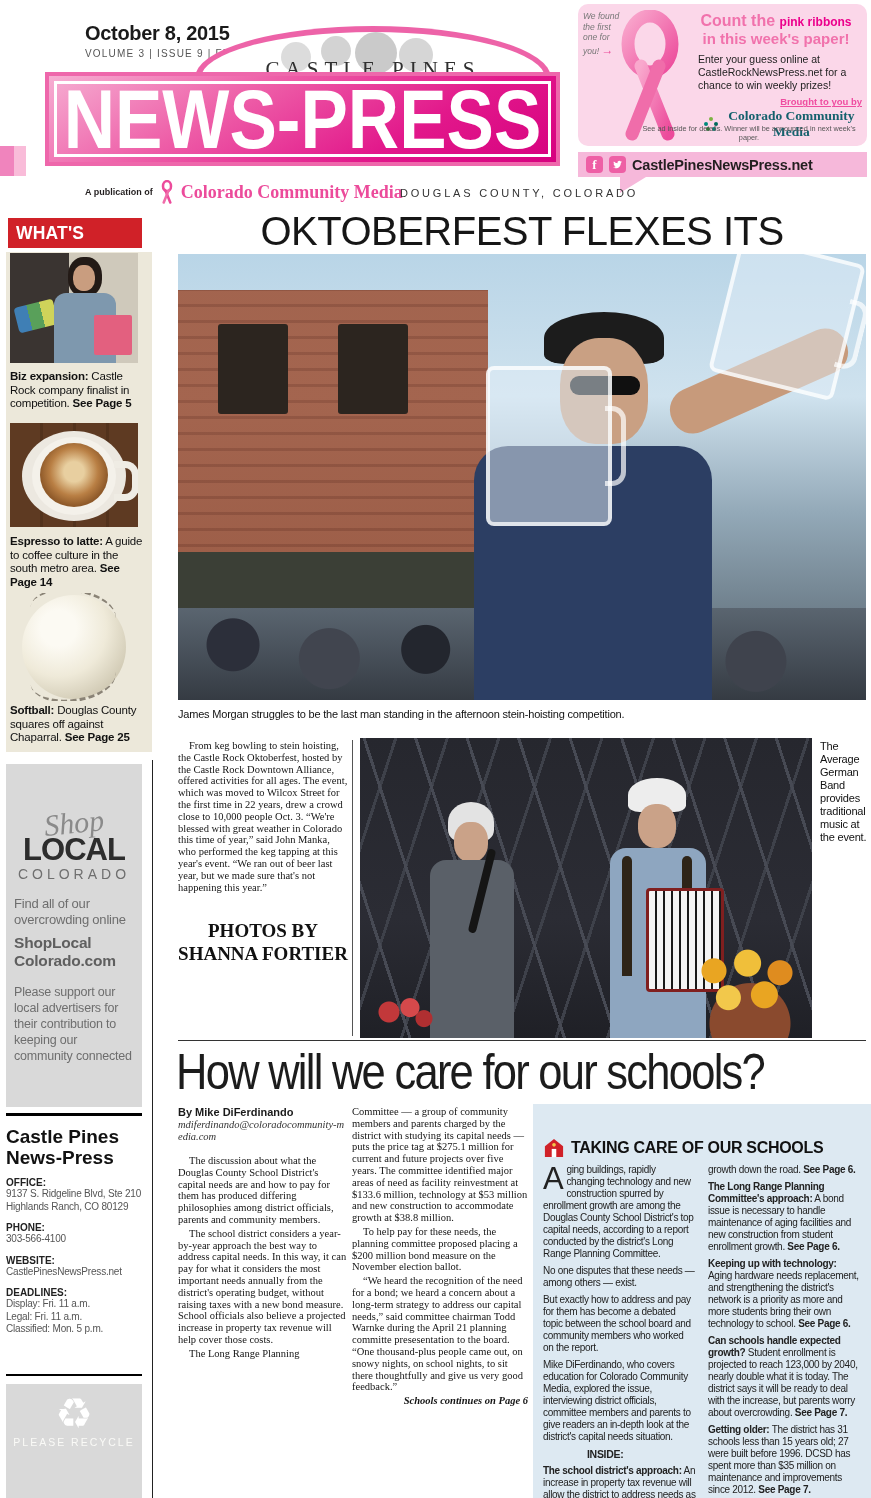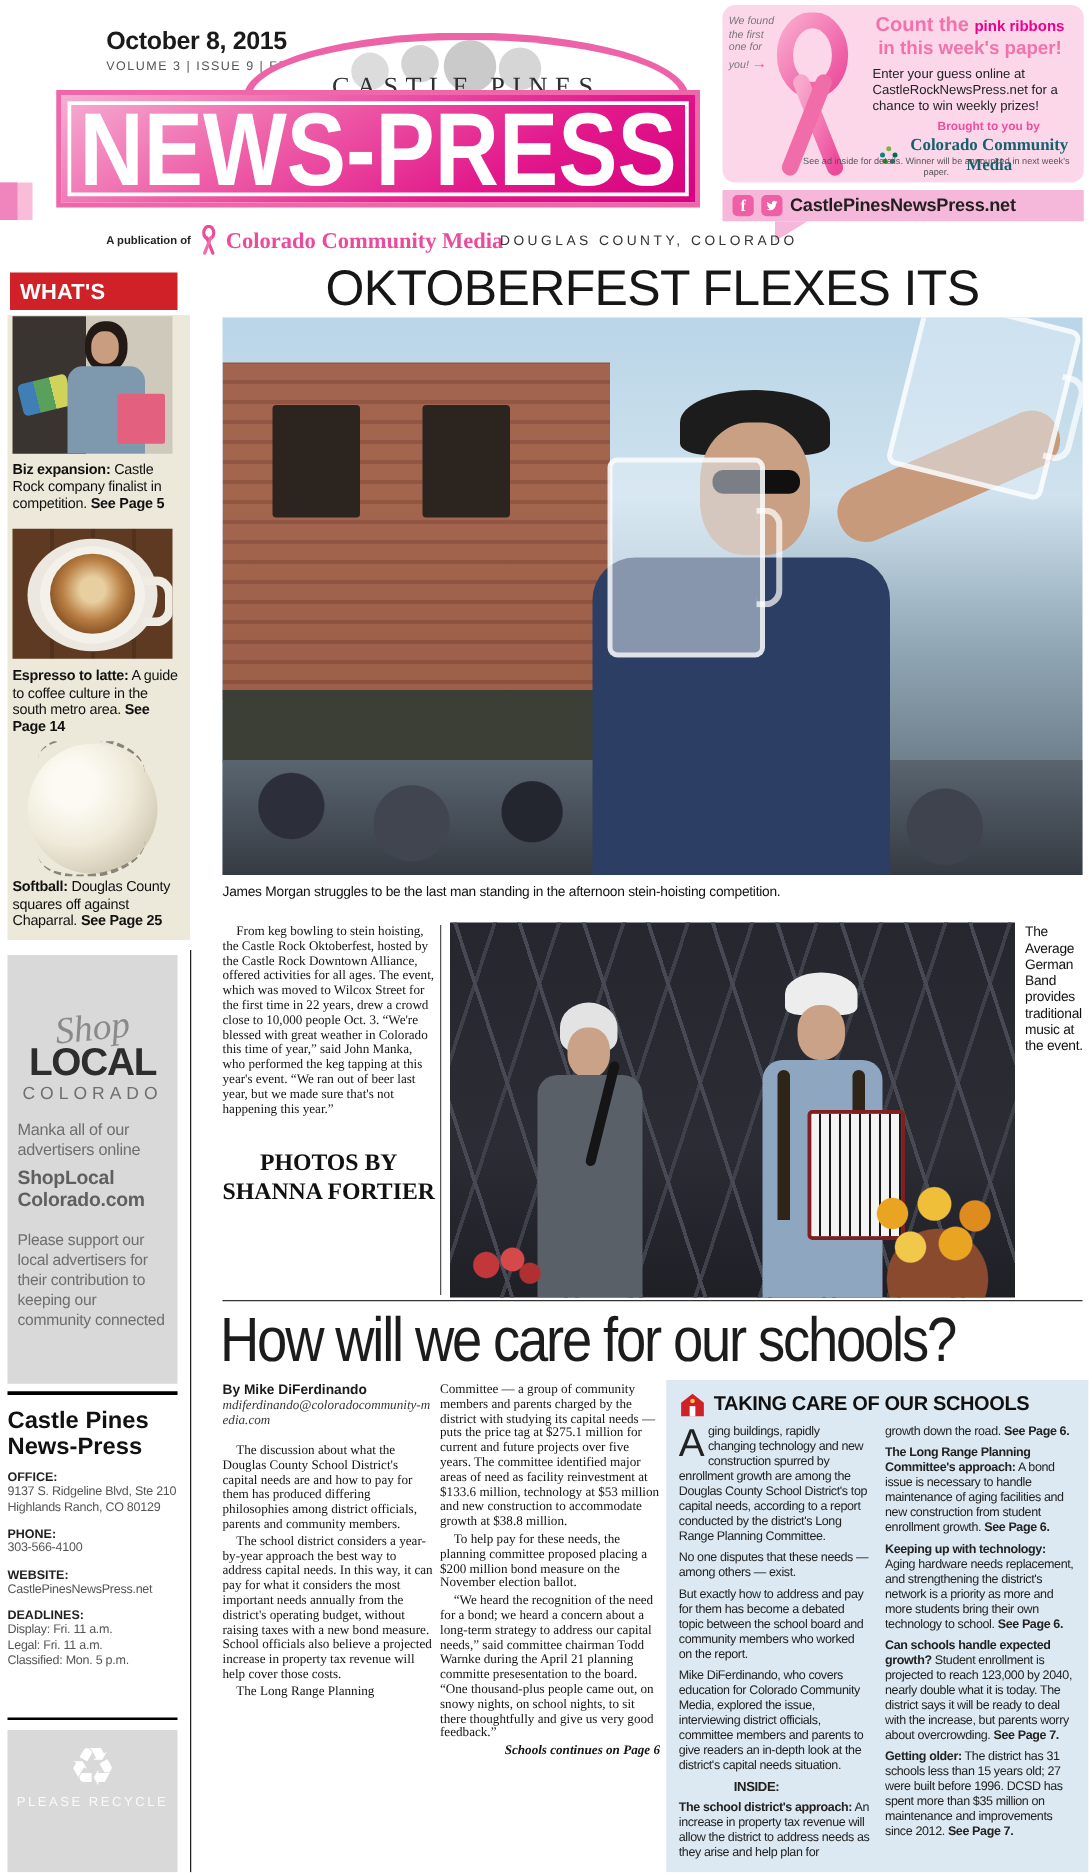--- a/index.html
+++ b/index.html
@@ -36,21 +36,21 @@
   
   .ad{left:578px;top:4px;width:289px;height:142px;background:#fbd7e9;border-radius:10px;overflow:hidden;}
   .teaser{position:absolute;left:5px;top:7px;width:44px;font-size:8.5px;font-style:italic;color:#777;line-height:1.25;}
   .teaser-arrow{color:#ec4b9b;font-weight:bold;font-size:12px;}
   .ad-ribbon{position:absolute;left:36px;top:6px;}
   .ad-text{position:absolute;left:112px;top:8px;width:172px;text-align:center;}
   .ad-h1a{color:#f172ac;font-size:16px;font-weight:bold;}
   .ad-h1b{color:#ec008c;font-size:12px;font-weight:bold;}
   .ad-h1c{color:#f172ac;font-size:15px;font-weight:bold;}
   .ad-body{margin-top:5px;font-size:10.5px;line-height:1.25;color:#222;text-align:left;padding-left:8px;}
-  .ad-brought{margin-top:4px;font-size:9.5px;font-weight:bold;color:#ef4da0;text-align:center;padding-left:30px;}
+  .ad-brought{margin-top:4px;font-size:9.5px;font-weight:bold;color:#ef4da0;text-align:right;padding-left:30px;text-decoration:underline;}
   .brandrow{display:flex;align-items:center;gap:5px;margin-top:1px;padding-left:14px;}
   .dots{width:14px;height:14px;position:relative;}
   .dots i{position:absolute;width:4px;height:4px;border-radius:50%;background:#2e7d32;}
   .dots i:nth-child(1){left:5px;top:0;background:#7cb342;}
   .dots i:nth-child(2){left:0;top:5px;background:#00897b;}
   .dots i:nth-child(3){left:10px;top:5px;background:#00695c;}
   .dots i:nth-child(4){left:2px;top:10px;}
   .dots i:nth-child(5){left:8px;top:10px;background:#00897b;}
   .ad-brand{font-family:"Liberation Serif",serif;font-weight:bold;font-size:13.5px;color:#15616d;}
   .ad-fine{position:absolute;left:58px;bottom:4px;width:226px;font-size:7.3px;color:#555;text-align:center;}
@@ -105,21 +105,21 @@
         transform:scaleX(.87);transform-origin:left center;}
   .schools-col1{left:178px;top:1106px;width:170px;}
   .subhead{font-size:18px;line-height:22px;color:#1c1c1c;letter-spacing:-.5px;margin:0 0 10px;}
   .byline{font-size:11px;font-weight:bold;margin:0;}
   .email{font-family:"Liberation Serif",serif;font-style:italic;font-size:10.5px;line-height:12px;color:#333;margin:1px 0 12px;word-break:break-all;}
   .schools-col2{left:352px;top:1106px;width:176px;}
   .continues{margin-top:8px;text-align:right;font-family:"Liberation Serif",serif;font-weight:bold;font-style:italic;font-size:10.5px;}
 
   
   .bluebox{left:533px;top:1104px;width:338px;height:394px;background:#dde9f2;box-sizing:border-box;padding:10px 10px 6px;overflow:hidden;}
-  .bb-head{display:flex;align-items:center;gap:6px;margin-bottom:6px;}
+  .bb-head{display:flex;align-items:center;gap:6px;margin-bottom:6px;margin-top:24px;}
   .bb-title{font-weight:bold;font-size:16px;letter-spacing:-.3px;color:#111;}
   .bb-cols{display:flex;gap:12px;}
   .bb-col{width:153px;font-size:10px;line-height:12px;letter-spacing:-.3px;color:#222;}
   .bb-col p{margin:0 0 5px;}
   .dropcap{float:left;font-size:31px;line-height:26px;padding:2px 3px 0 0;font-weight:normal;color:#222;}
   .bb-inside{font-weight:bold;font-size:10.5px;margin:2px 0 5px;padding-left:44px;}
   .bb-col b{font-weight:bold;}
 
   
   .photo-main{left:178px;top:254px;width:688px;height:446px;overflow:hidden;
@@ -291,21 +291,21 @@
       <b>Softball:</b><span> Douglas County squares off against Chaparral. </span><b>See Page 25</b>
     </div>
   </div>
 
   <div class="abs gray1">
     <div class="shoplogo">
       <span class="shop-script">Shop</span>
       <span class="shop-local">LOCAL</span>
       <span class="shop-co">COLORADO</span>
     </div>
-    <p class="gray-p">Manka all of our advertisers online</p>
+    <p class="gray-p">Find all of our overcrowding online</p>
     <p class="gray-b">ShopLocal Colorado.com</p>
     <p class="gray-p" style="font-size:12.5px;">Please support our local advertisers for their contribution to keeping our community connected</p>
   </div>
 
   <div class="abs hr-side"></div>
 
   <div class="abs contact">
     <h2>Castle Pines News-Press</h2>
     <p class="clabel">OFFICE:</p>
     <p class="cval">9137 S. Ridgeline Blvd, Ste 210 Highlands Ranch, CO 80129</p>

